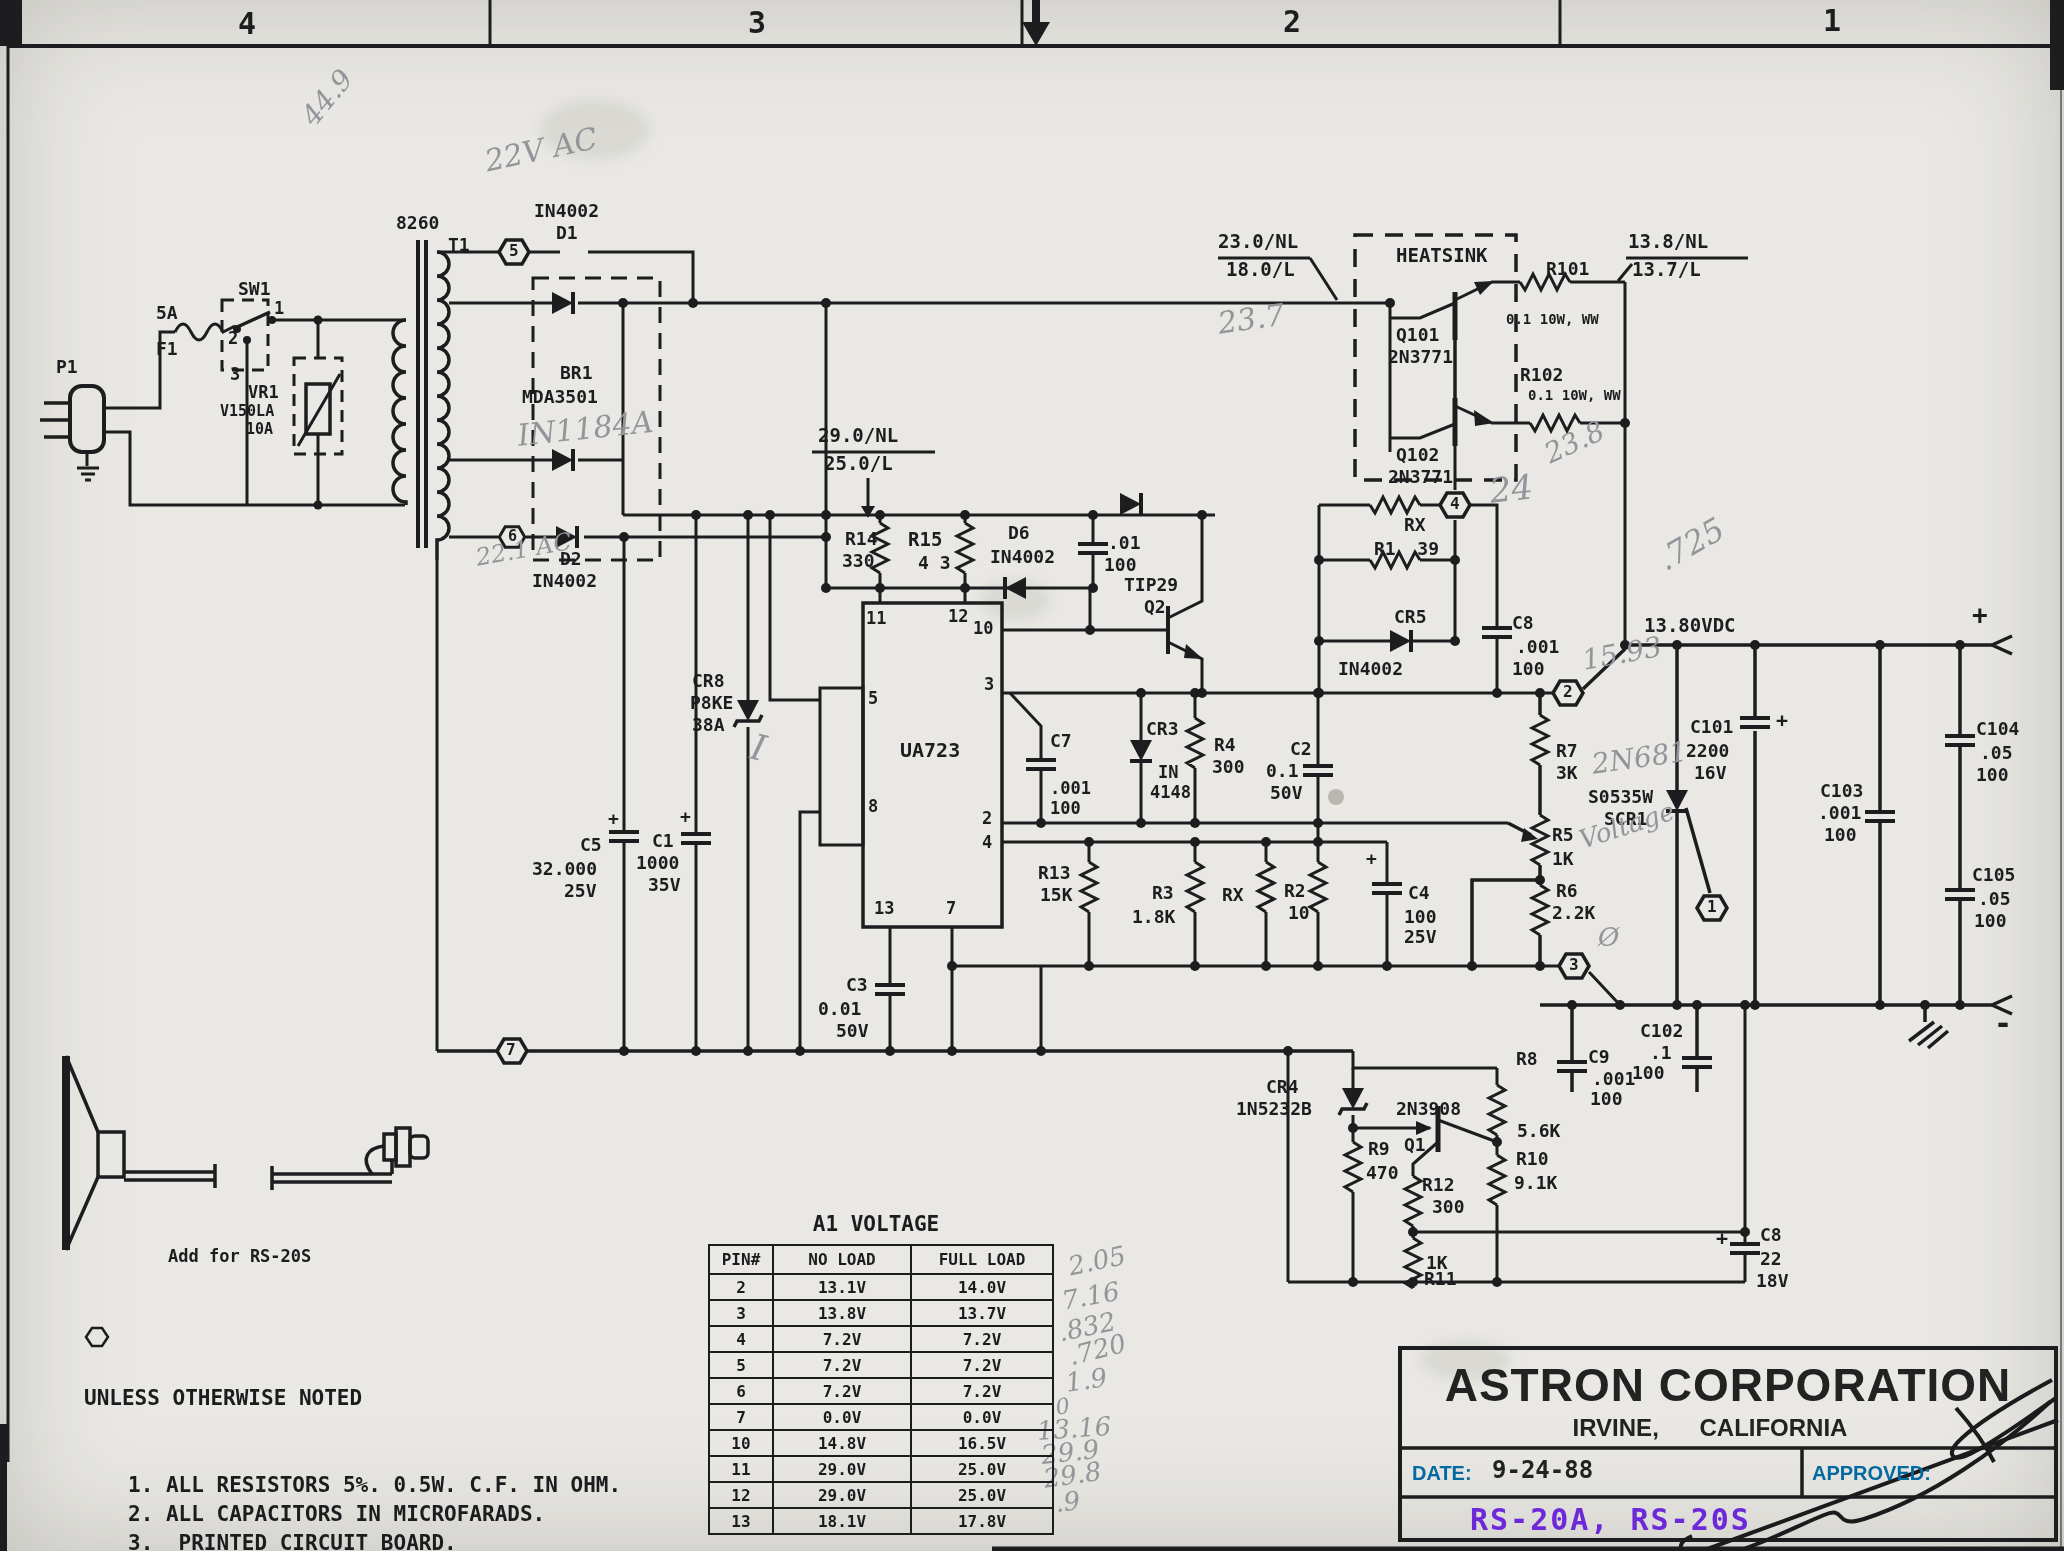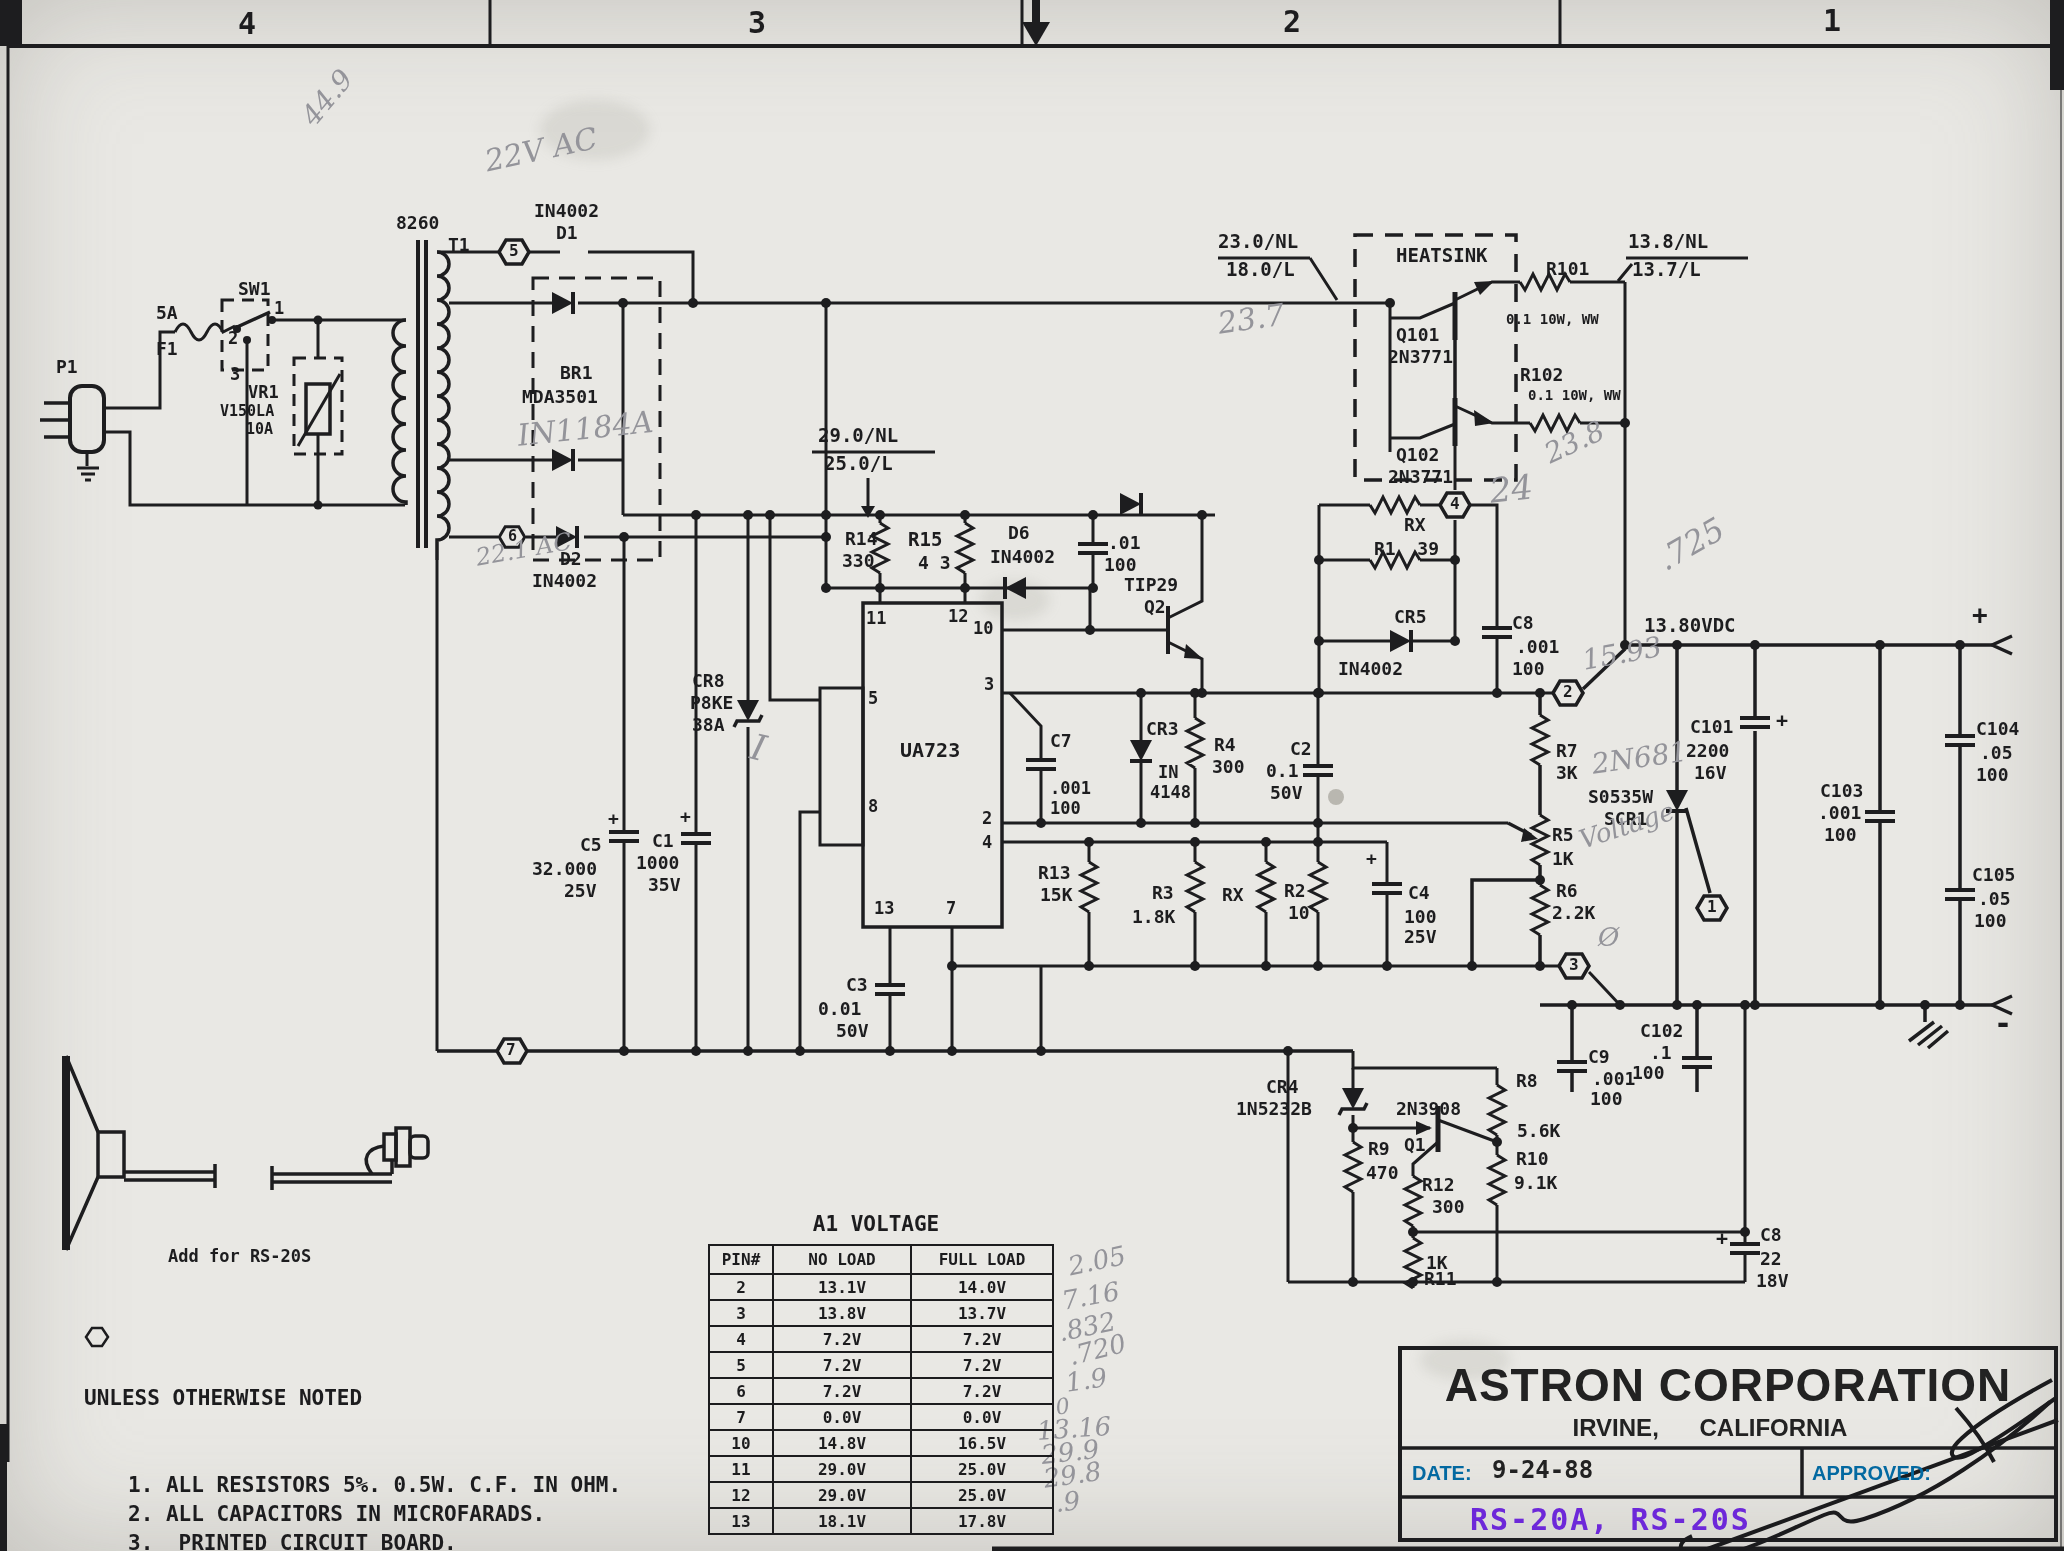--- a/index.html
+++ b/index.html
@@ -653,21 +653,21 @@
       <div class="lbl" style="left: 1588px; top: 1048px;">C9</div>
       <div class="lbl" style="left: 1592px; top: 1070px;">.001</div>
       <div class="lbl" style="left: 1590px; top: 1090px;">100</div>
       <div class="lbl" style="left: 1640px; top: 1022px;">C102</div>
       <div class="lbl" style="left: 1650px; top: 1044px;">.1</div>
       <div class="lbl" style="left: 1632px; top: 1064px;">100</div>
       <div class="lbl" style="left: 1266px; top: 1078px;">CR4</div>
       <div class="lbl" style="left: 1236px; top: 1100px;">1N5232B</div>
       <div class="lbl" style="left: 1396px; top: 1100px;">2N3908</div>
       <div class="lbl" style="left: 1404px; top: 1136px;">Q1</div>
-      <div class="lbl" style="left: 1516px; top: 1072px;">R8</div>
+      <div class="lbl" style="left: 1516px; top: 1050px;">R8</div>
       <div class="lbl" style="left: 1517px; top: 1122px;">5.6K</div>
       <div class="lbl" style="left: 1368px; top: 1140px;">R9</div>
       <div class="lbl" style="left: 1366px; top: 1164px;">470</div>
       <div class="lbl" style="left: 1516px; top: 1150px;">R10</div>
       <div class="lbl" style="left: 1514px; top: 1174px;">9.1K</div>
       <div class="lbl" style="left: 1422px; top: 1176px;">R12</div>
       <div class="lbl" style="left: 1432px; top: 1198px;">300</div>
       <div class="lbl" style="left: 1424px; top: 1230px; margin-top: 40px;">R11</div>
       <div class="lbl" style="left: 1426px; top: 1254px;">1K</div>
       <div class="lbl" style="left: 1760px; top: 1226px;">C8</div>

